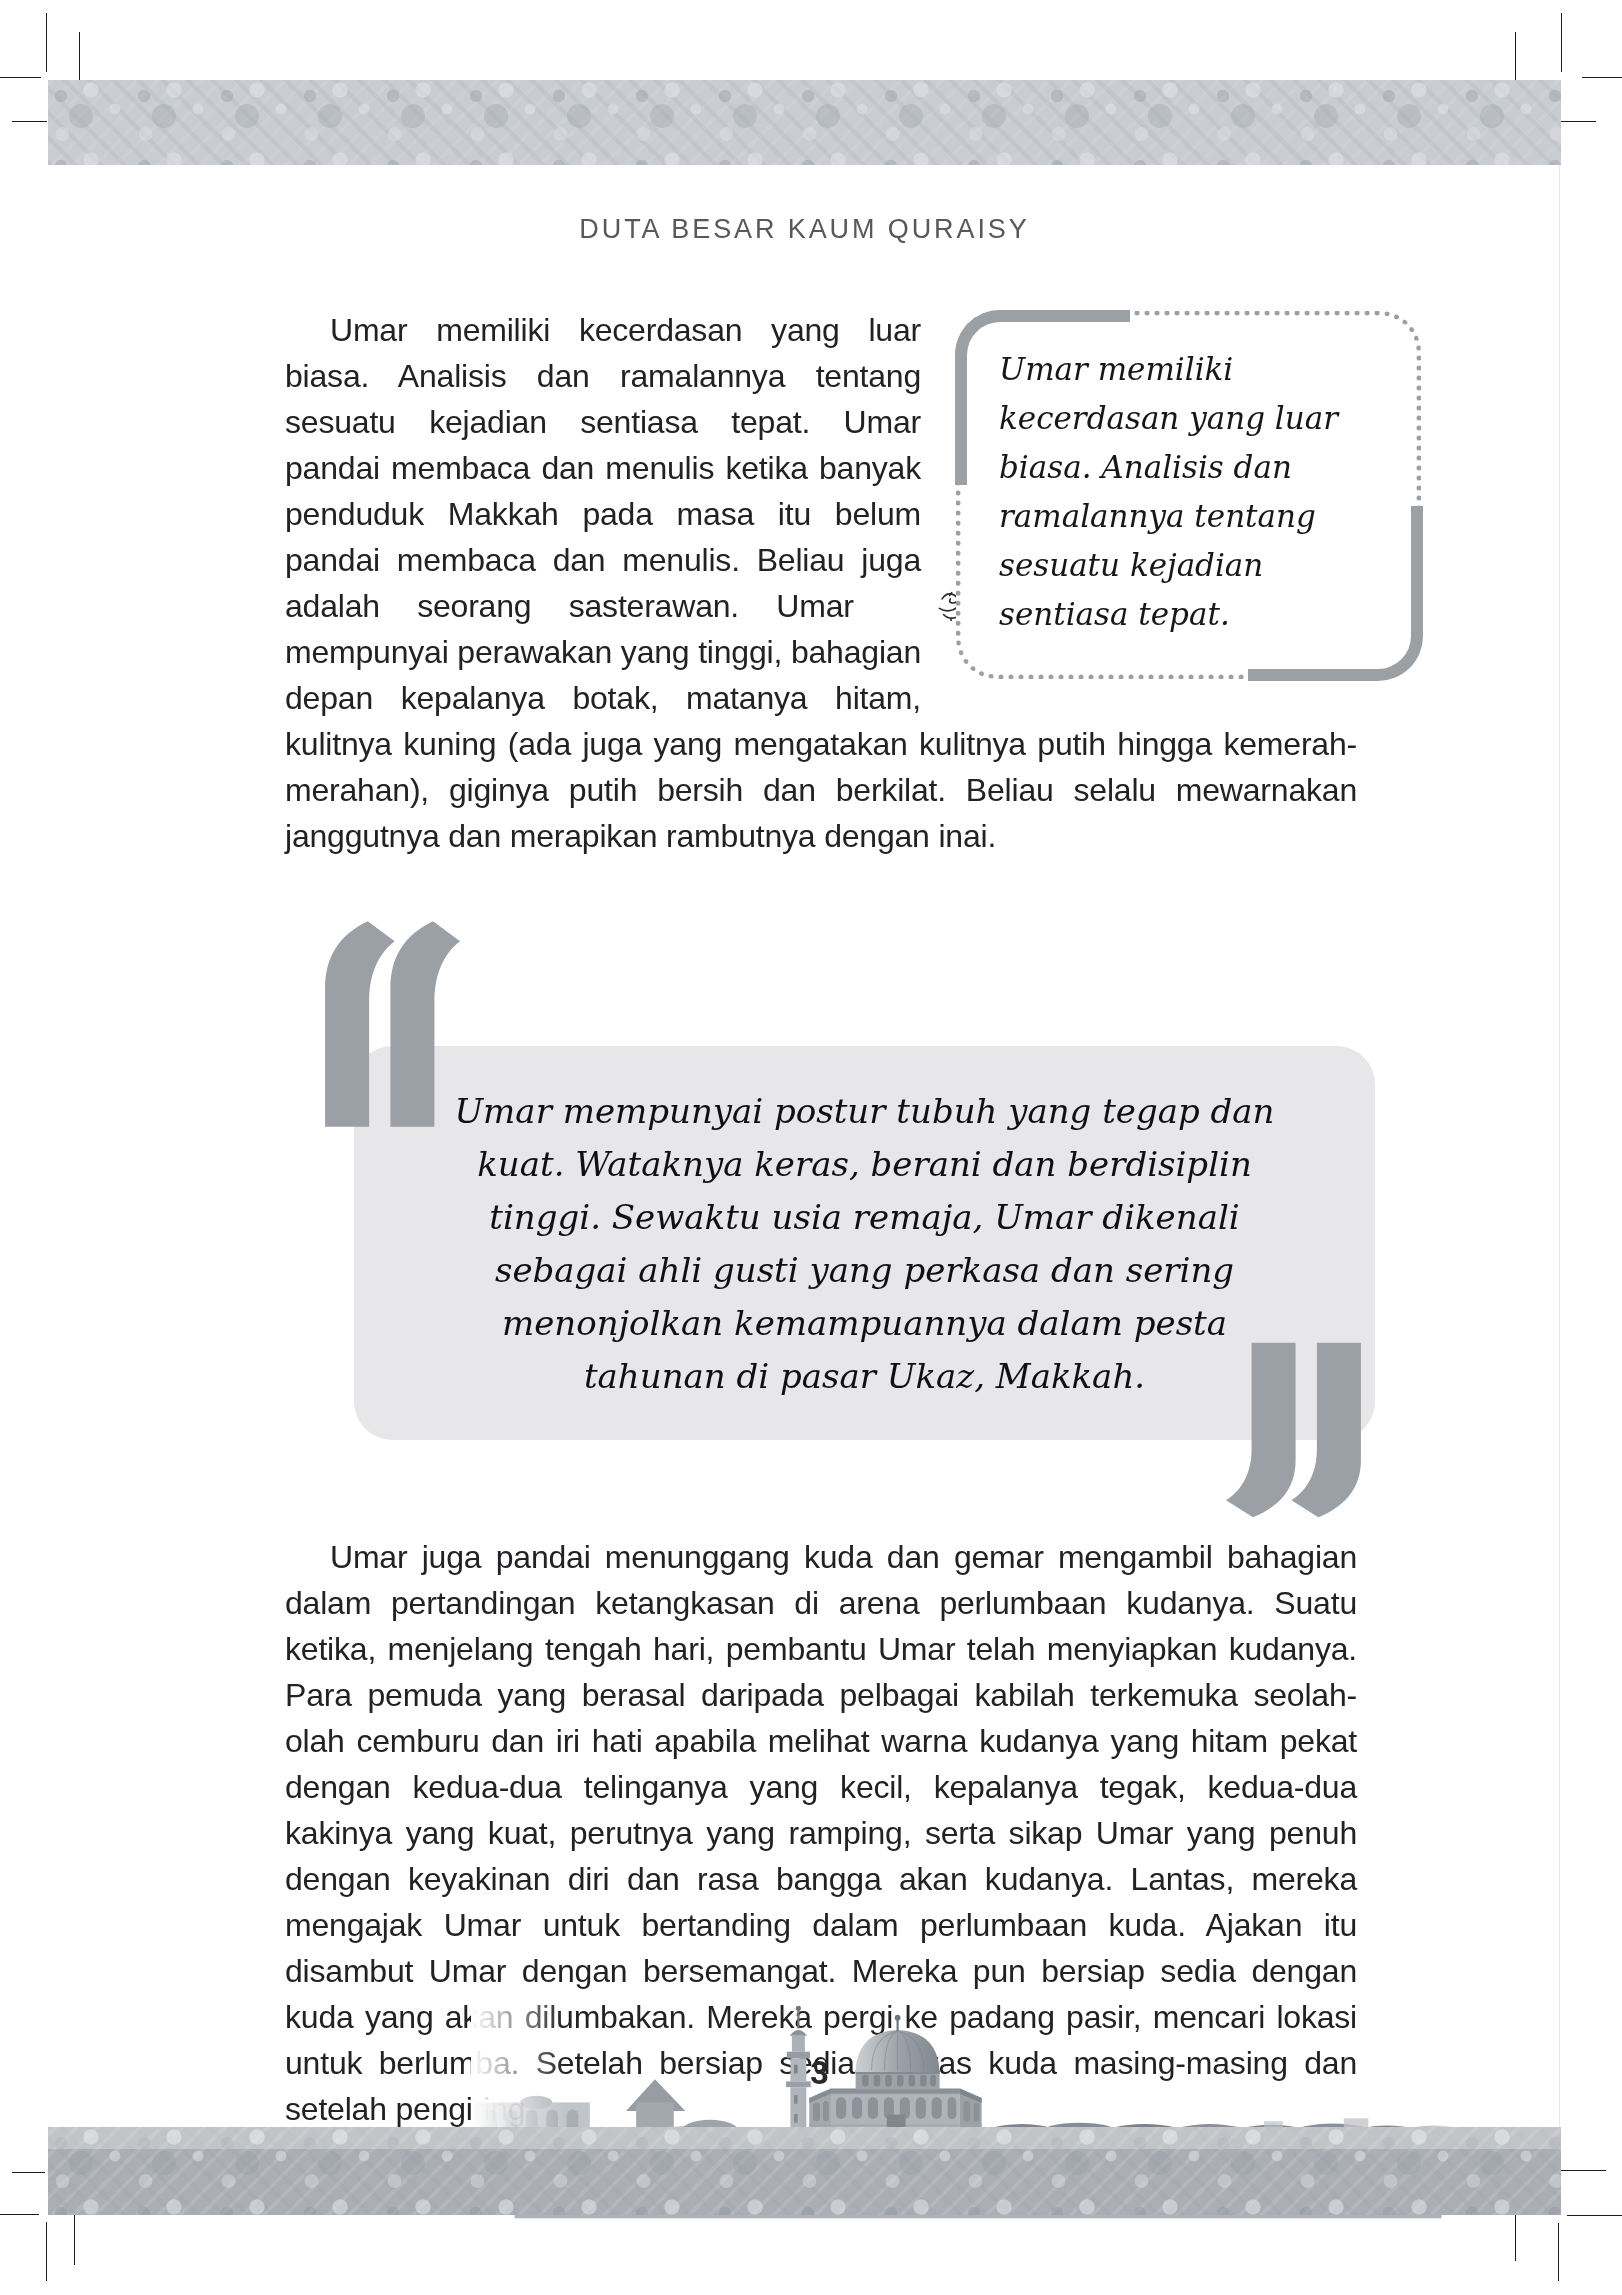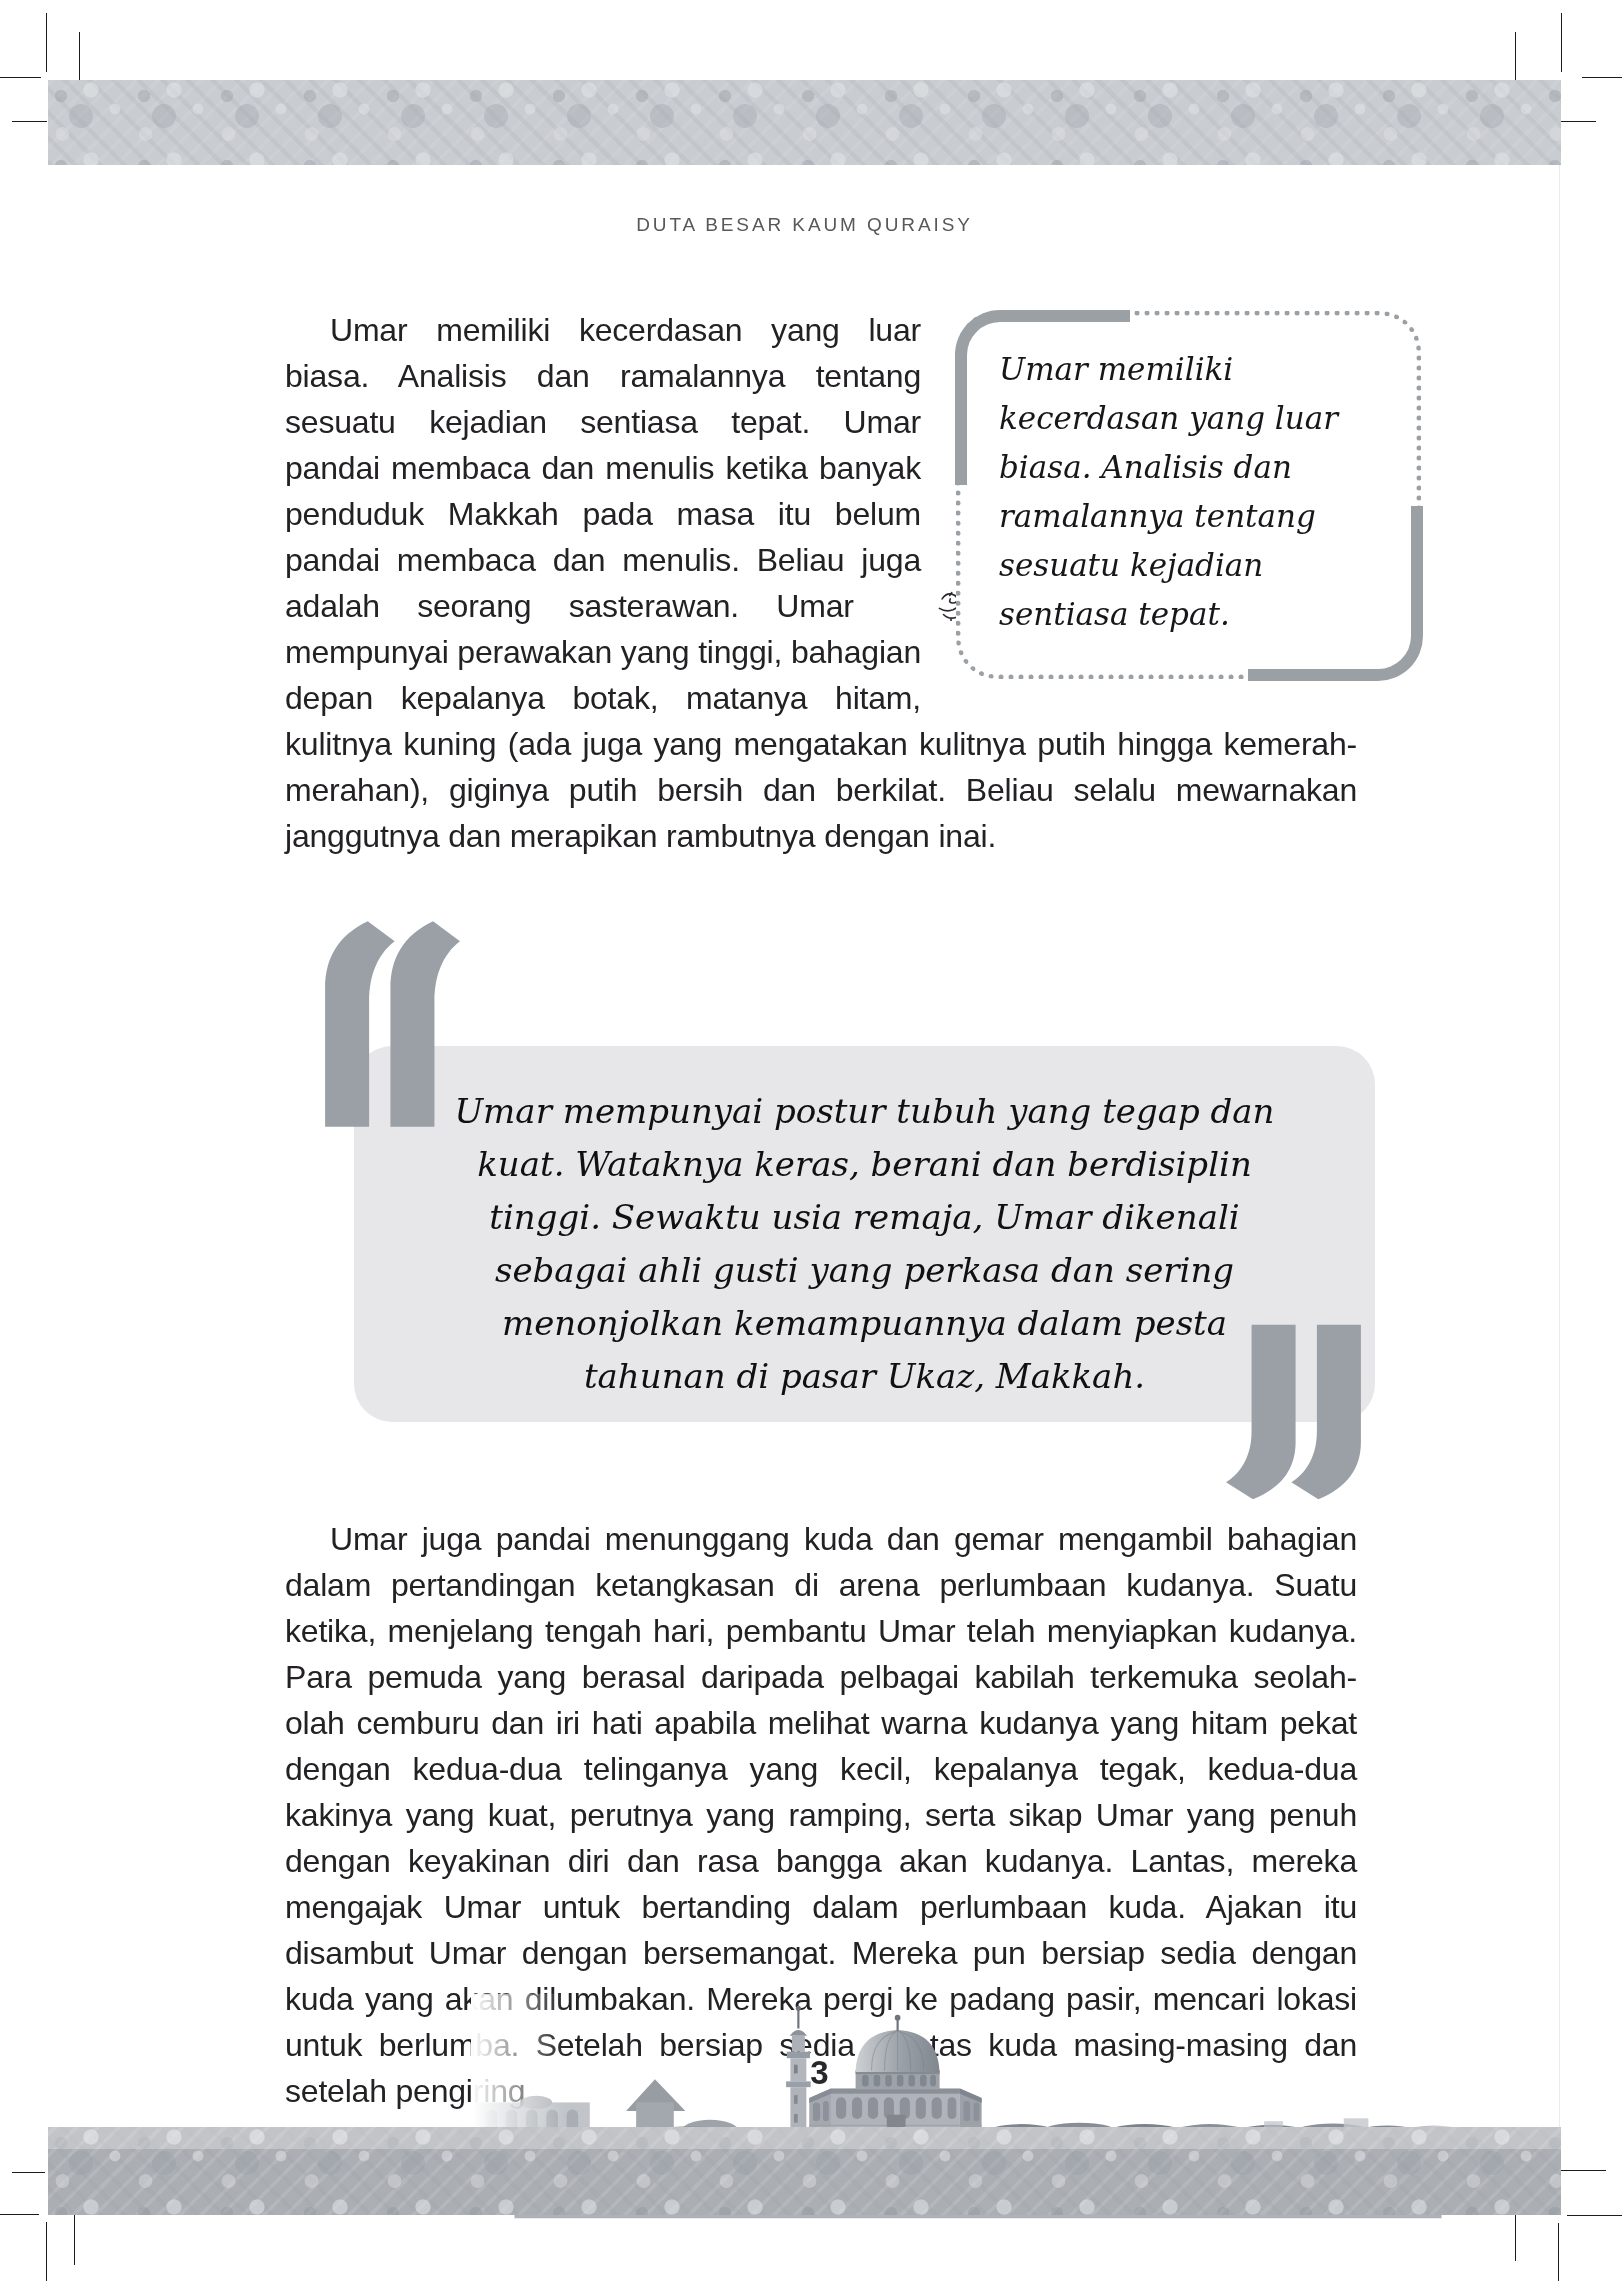--- a/index.html
+++ b/index.html
@@ -24,21 +24,21 @@
   .band-bottom::before{content:"";position:absolute;left:0;top:0;width:100%;height:22px;
     background:rgba(255,255,255,0.28);}
   .edge-seam{position:absolute;left:1559px;top:165px;width:1.4px;height:1962px;
     background:rgba(120,125,132,0.16);}
 
   
   .crop{position:absolute;background:#1c1c1e;}
 
   
   .running-head{position:absolute;left:48px;top:214px;width:1513px;text-align:center;
-    font-size:19px;letter-spacing:2.9px;color:#58585c;}
+    font-size:27px;letter-spacing:2.9px;color:#58585c;}
 
   
   .content{position:absolute;left:285px;top:307px;width:1072px;}
   .body-text{margin:0;font-size:32px;line-height:46px;letter-spacing:-0.2px;
     text-align:justify;color:#232124;}
   .p1{text-indent:45px;}
   .p2{margin-top:94px;text-indent:45px;}
 
   .honorific{display:inline-block;width:30px;height:33px;vertical-align:-5.8px;}
 
@@ -50,21 +50,21 @@
   .pq-corner.tl{top:-6.5px;left:-6.5px;border-top-width:12.3px;border-left-width:12.3px;
     border-top-left-radius:45px;}
   .pq-corner.br{bottom:-6.5px;right:-6.5px;border-bottom-width:12.3px;border-right-width:12.3px;
     border-bottom-right-radius:45px;}
   .pq-text{margin:0;font-family:"DejaVu Serif",serif;font-style:italic;
     font-size:31px;line-height:49px;color:#17171a;}
 
   
   .bq{position:relative;margin-top:187px;}
   .bq-box{margin-left:69px;margin-right:-18px;background:#e7e7e9;border-radius:38px;
-    padding:39px 78px 19px;}
+    padding:39px 78px 37px;}
   .bq-box p{margin:0;font-family:"DejaVu Serif",serif;font-style:italic;
     font-size:34px;line-height:53px;text-align:center;color:#101012;}
   .quote-glyph{position:absolute;width:142px;height:214px;color:#9aa0a5;}
   .oq{left:33px;top:-129px;}
   .cq{right:-11px;bottom:-81px;height:182px;transform:rotate(180deg);}
   .quote-glyph svg{width:100%;height:100%;display:block;}
 
   
   .mosque{position:absolute;left:471px;top:1993px;width:1014px;height:226px;}
   .mosque svg{width:100%;height:100%;display:block;}

